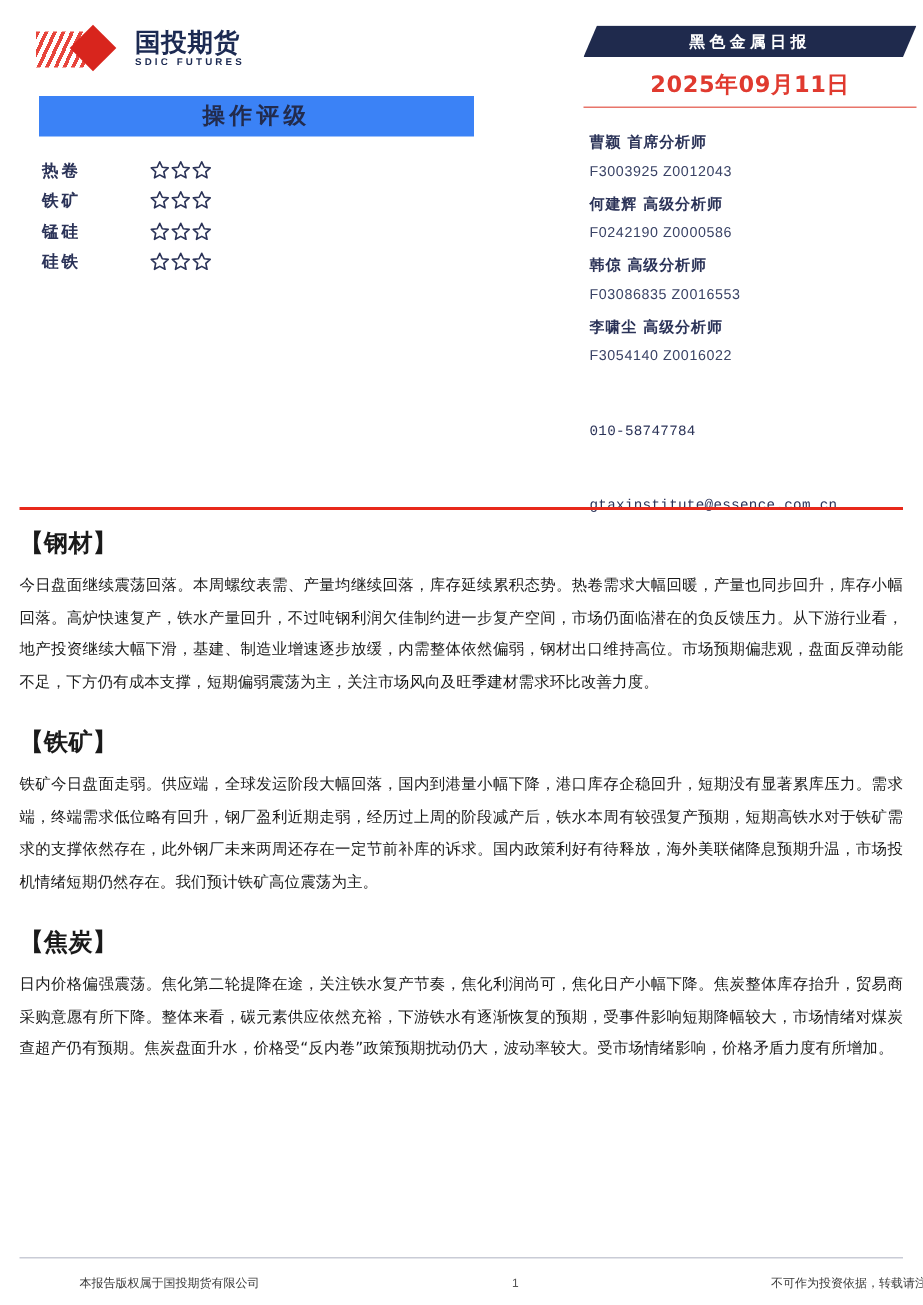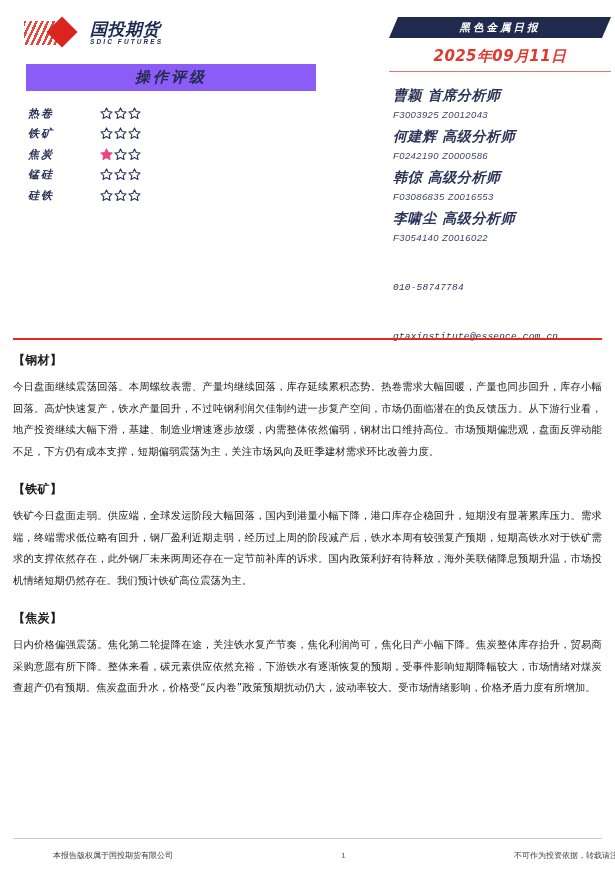--- a/index.html
+++ b/index.html
@@ -22,21 +22,20 @@
     height: 870px;
     position: relative;
     background: #fff;
   }
 
   
   .header {
     position: relative;
     height: 330px;
     padding: 10px;
-    font-style: italic;
   }
 
   .header-left {
     position: absolute;
     left: 0;
     top: 0;
     width: 330px;
   }
   .header-right {
     position: absolute;
@@ -91,21 +90,21 @@
     color: #1c2a52;
     letter-spacing: 2.1px;
     margin-top: 1px;
   }
 
   
   .rating-band {
     margin: 14px 0 0 26px;
     width: 290px;
     height: 27px;
-    background: #8b5cf6;
+    background: #3b82f6;
     display: flex;
     align-items: center;
     justify-content: center;
   }
   .rating-band-title {
     font-family: "DejaVu Serif", "DejaVu Sans", serif;
     font-size: 15px;
     font-weight: 700;
     color: #222b4d;
     letter-spacing: 3px;
@@ -178,21 +177,21 @@
     margin: 5px 0 0 9px;
     width: 222px;
     height: 1px;
     background: #e8756a;
   }
 
   .analysts { margin: 14px 0 0 13px; }
   .analyst { margin-bottom: 3px; }
   .analyst-name {
     font-family: "DejaVu Sans", sans-serif;
-    font-size: 14px;
+    font-size: 10px;
     font-weight: 700;
     color: #2b3358;
     letter-spacing: 0.6px;
     line-height: 19px;
   }
   .analyst-codes {
     font-family: "Liberation Sans", sans-serif;
     font-size: 9.5px;
     color: #3a4366;
     letter-spacing: 0.4px;
@@ -221,21 +220,21 @@
   
   .content {
     position: absolute;
     top: 352px;
     left: 13px;
     width: 589px;
   }
   .section { margin-bottom: 19px; }
   .section-heading {
     font-family: "DejaVu Sans", sans-serif;
-    font-size: 12px;
+    font-size: 16px;
     font-weight: 700;
     color: #1a1a1a;
     margin-bottom: 7px;
     letter-spacing: 0.3px;
   }
   .section-body {
     font-family: "DejaVu Sans", sans-serif;
     font-size: 10.3px;
     line-height: 21.5px;
     color: #1a1a1a;
@@ -319,34 +318,20 @@
               </svg>
               <svg viewBox="0 0 24 24" class="star">
                 <polygon points="12,1.6 15.1,8.3 22.4,9.1 17,14.1 18.5,21.3 12,17.7 5.5,21.3 7,14.1 1.6,9.1 8.9,8.3" fill="none" stroke="#2b3358" stroke-width="2" stroke-linejoin="round"></polygon>
               </svg>
               <svg viewBox="0 0 24 24" class="star">
                 <polygon points="12,1.6 15.1,8.3 22.4,9.1 17,14.1 18.5,21.3 12,17.7 5.5,21.3 7,14.1 1.6,9.1 8.9,8.3" fill="none" stroke="#2b3358" stroke-width="2" stroke-linejoin="round"></polygon>
               </svg>
             </div>
           </div>
           <div class="rating-row">
-            <div class="rating-name">焦炭</div>
-            <div class="rating-stars">
-              <svg viewBox="0 0 24 24" class="star">
-                <polygon points="12,1.6 15.1,8.3 22.4,9.1 17,14.1 18.5,21.3 12,17.7 5.5,21.3 7,14.1 1.6,9.1 8.9,8.3" fill="#ec4483" stroke="#ec4483" stroke-width="2" stroke-linejoin="round"></polygon>
-              </svg>
-              <svg viewBox="0 0 24 24" class="star">
-                <polygon points="12,1.6 15.1,8.3 22.4,9.1 17,14.1 18.5,21.3 12,17.7 5.5,21.3 7,14.1 1.6,9.1 8.9,8.3" fill="none" stroke="#2b3358" stroke-width="2" stroke-linejoin="round"></polygon>
-              </svg>
-              <svg viewBox="0 0 24 24" class="star">
-                <polygon points="12,1.6 15.1,8.3 22.4,9.1 17,14.1 18.5,21.3 12,17.7 5.5,21.3 7,14.1 1.6,9.1 8.9,8.3" fill="none" stroke="#2b3358" stroke-width="2" stroke-linejoin="round"></polygon>
-              </svg>
-            </div>
-          </div>
-          <div class="rating-row">
             <div class="rating-name">锰硅</div>
             <div class="rating-stars">
               <svg viewBox="0 0 24 24" class="star">
                 <polygon points="12,1.6 15.1,8.3 22.4,9.1 17,14.1 18.5,21.3 12,17.7 5.5,21.3 7,14.1 1.6,9.1 8.9,8.3" fill="none" stroke="#2b3358" stroke-width="2" stroke-linejoin="round"></polygon>
               </svg>
               <svg viewBox="0 0 24 24" class="star">
                 <polygon points="12,1.6 15.1,8.3 22.4,9.1 17,14.1 18.5,21.3 12,17.7 5.5,21.3 7,14.1 1.6,9.1 8.9,8.3" fill="none" stroke="#2b3358" stroke-width="2" stroke-linejoin="round"></polygon>
               </svg>
               <svg viewBox="0 0 24 24" class="star">
                 <polygon points="12,1.6 15.1,8.3 22.4,9.1 17,14.1 18.5,21.3 12,17.7 5.5,21.3 7,14.1 1.6,9.1 8.9,8.3" fill="none" stroke="#2b3358" stroke-width="2" stroke-linejoin="round"></polygon>

